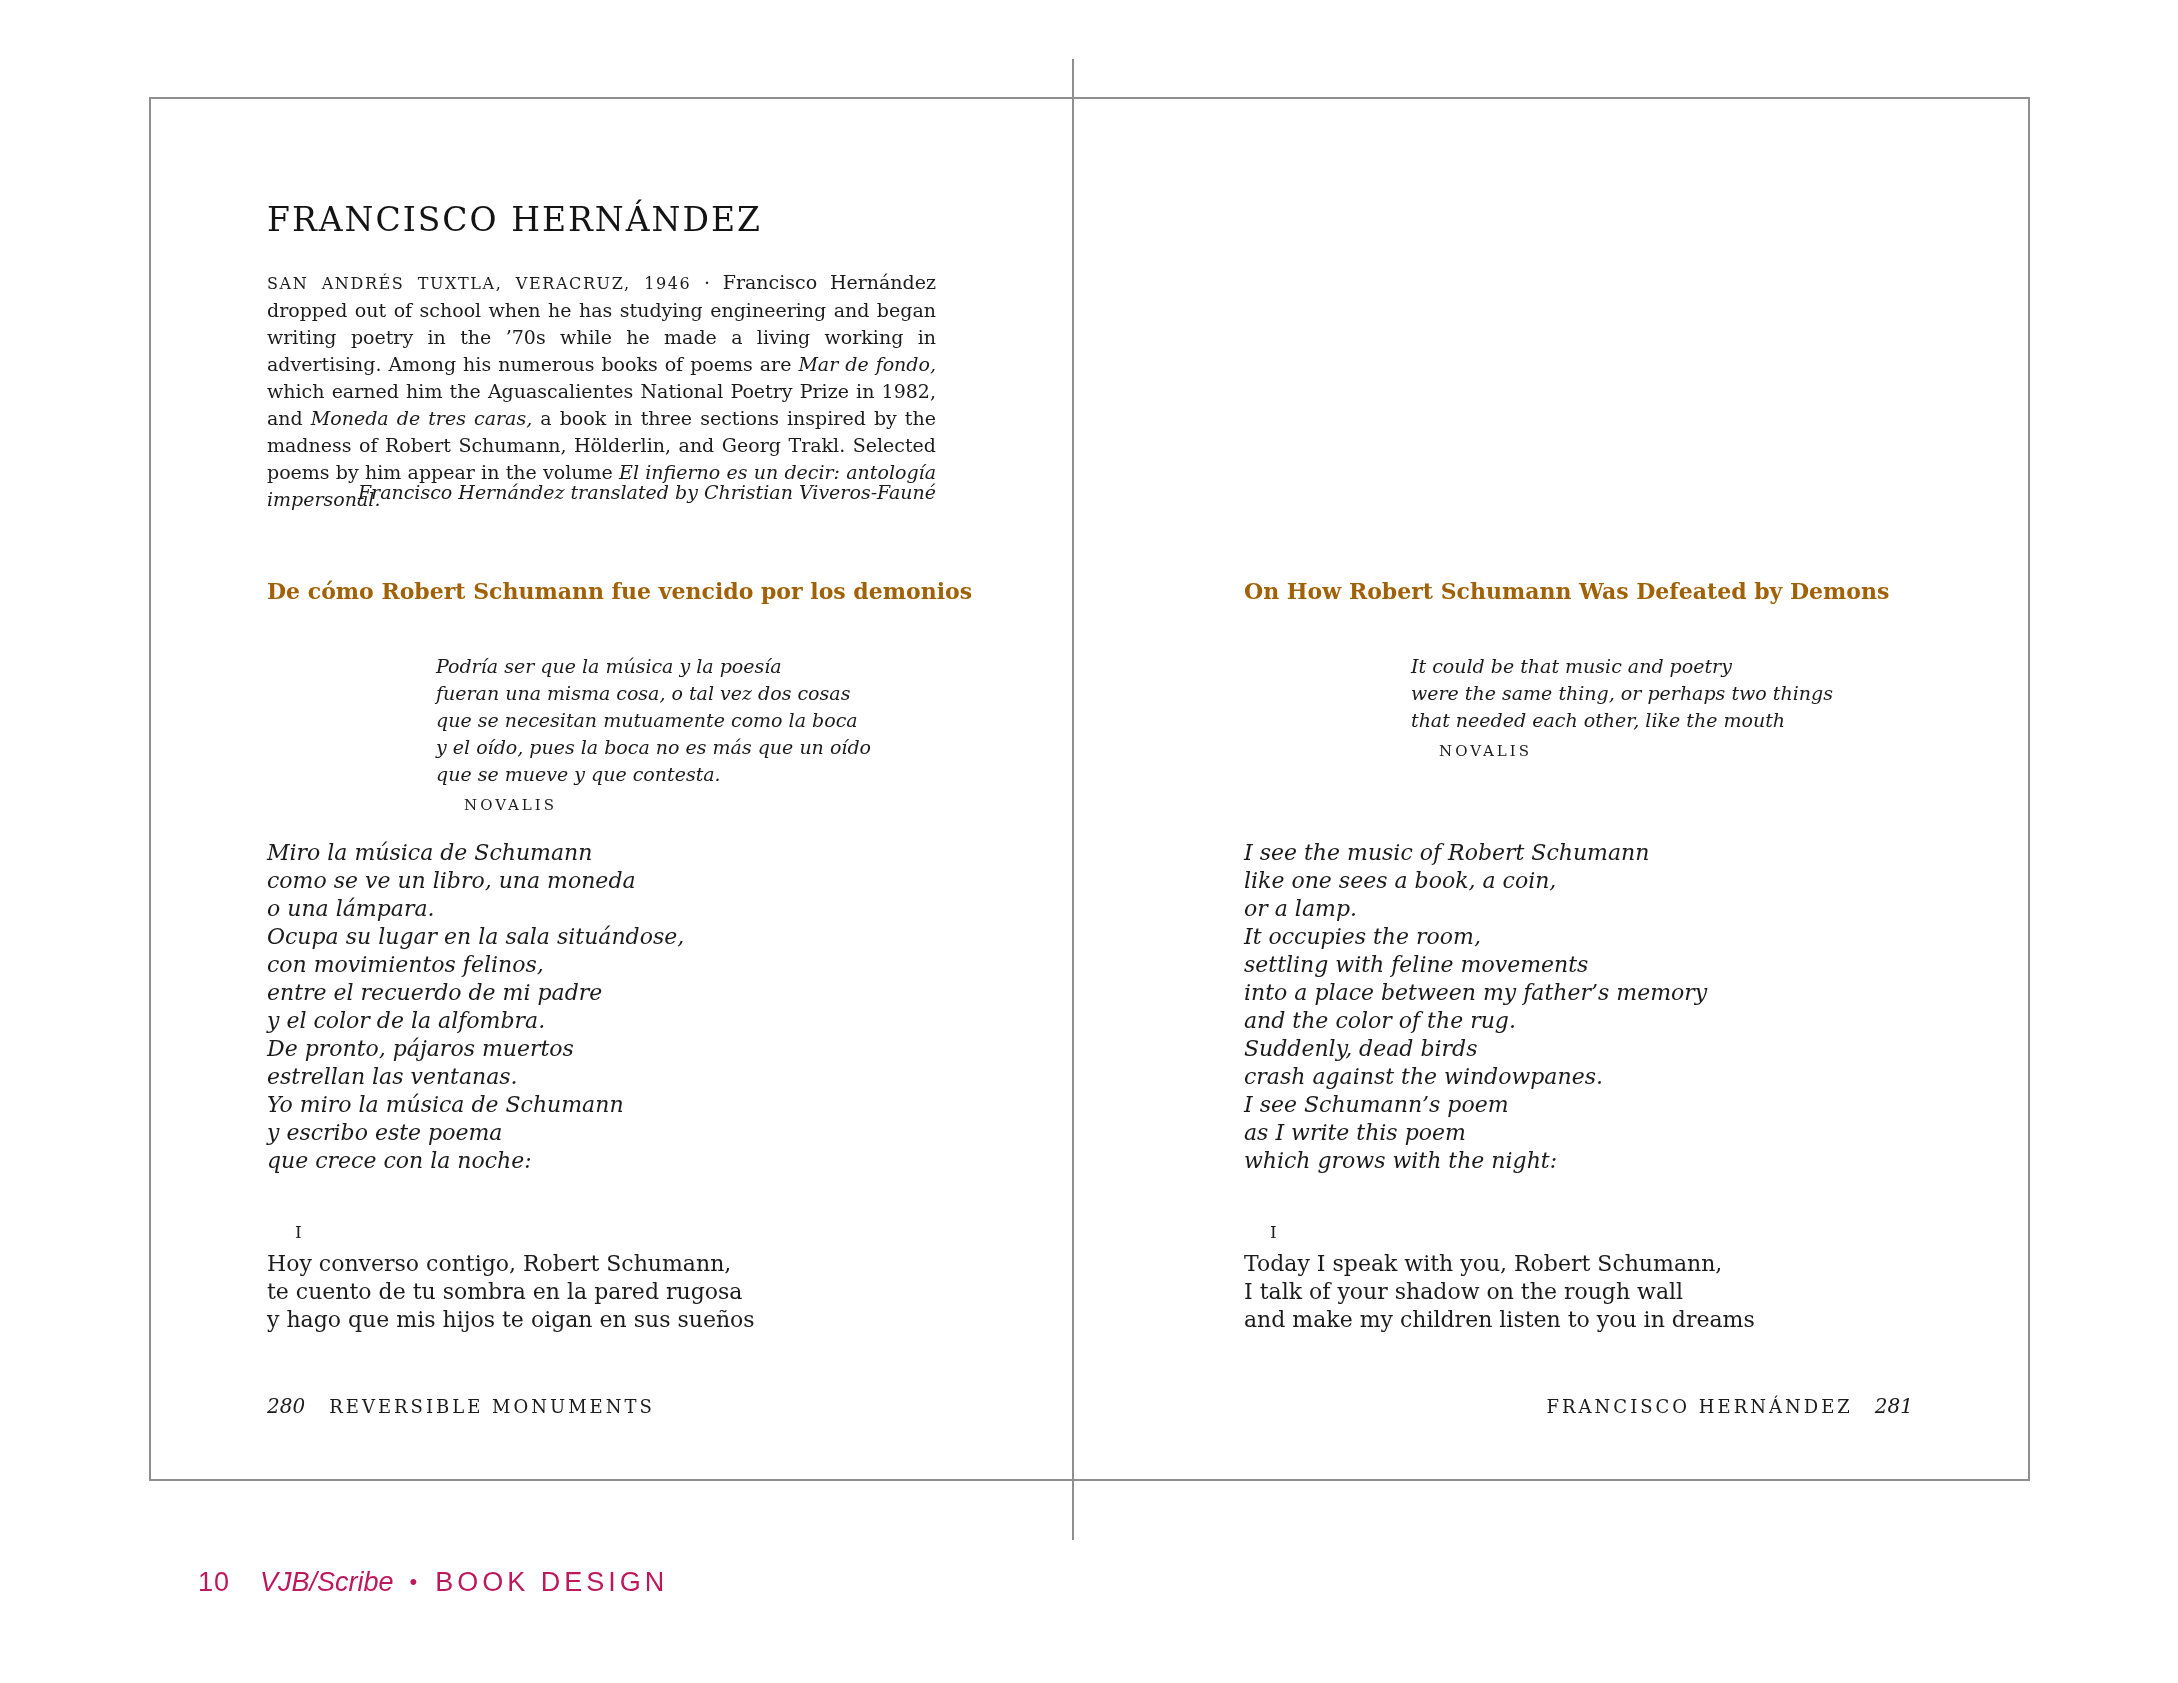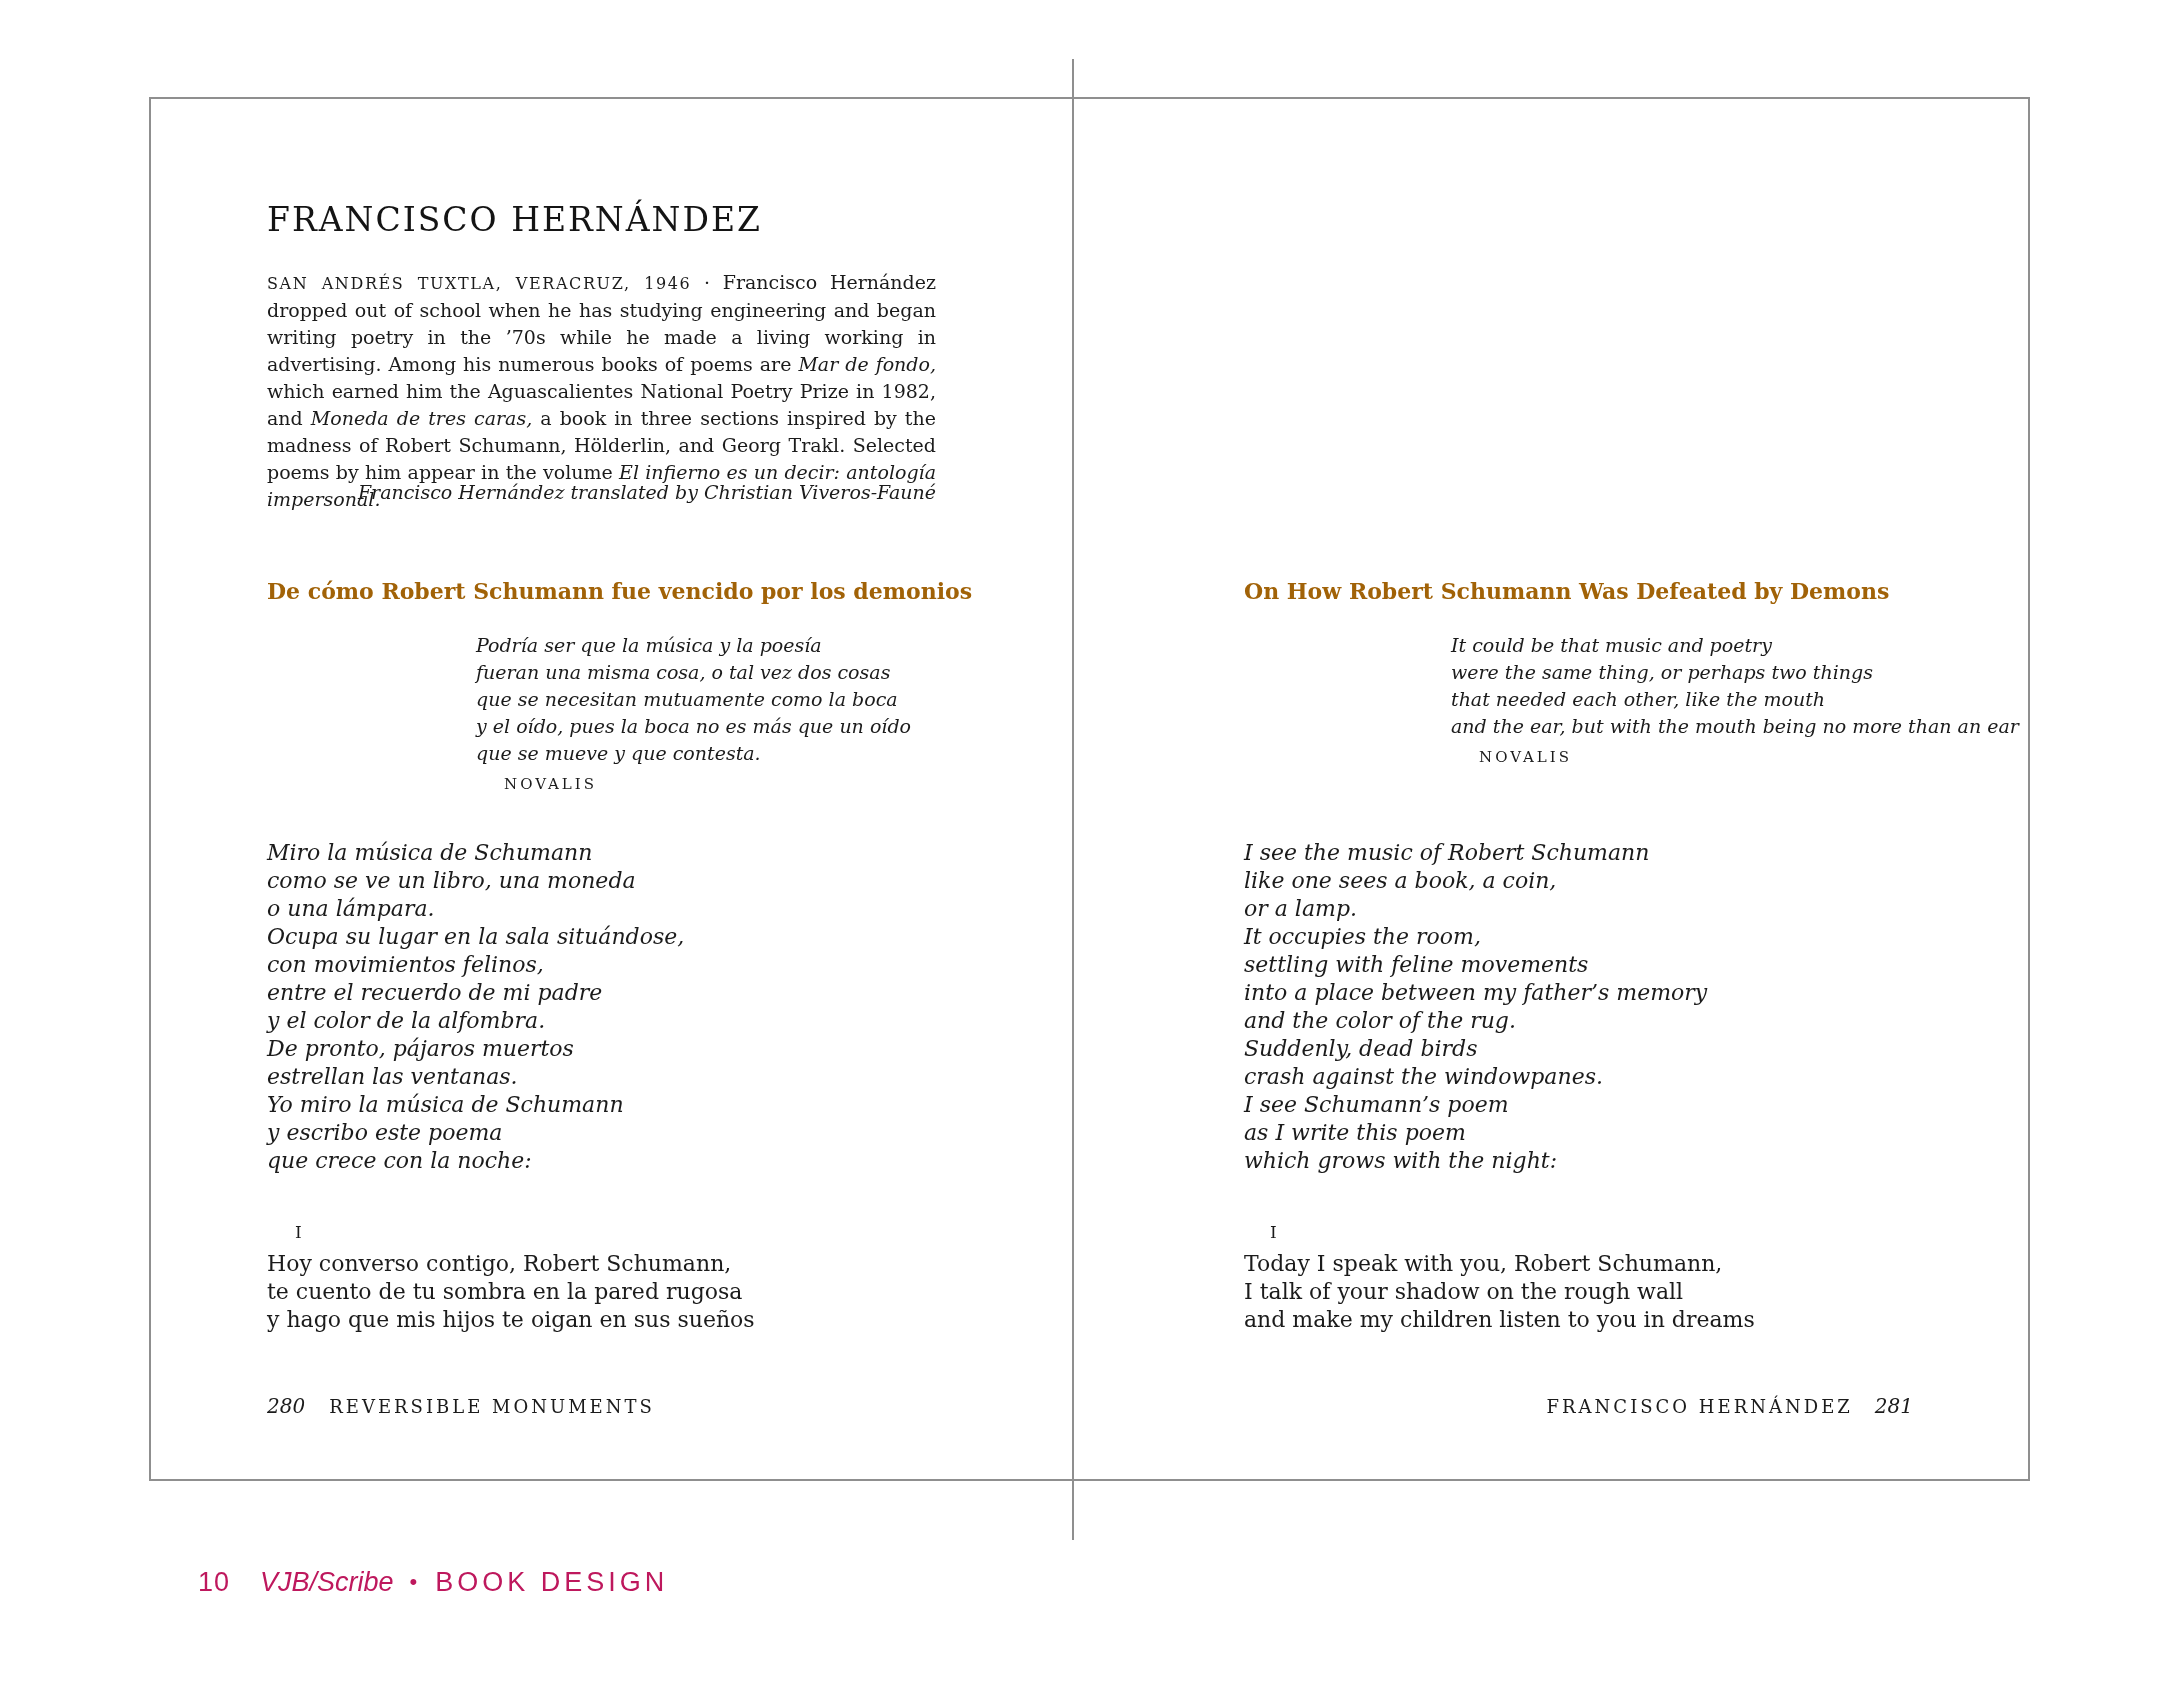--- a/index.html
+++ b/index.html
@@ -36,22 +36,22 @@
     font-style:italic; font-size:19px; text-align:right;
   }
   .poem-title {
     position:absolute; margin:0; top:578px;
     font-size:22px; font-weight:bold; color:#a16207;
   }
   .poem-title.lp { left:267px; }
   .poem-title.rp { left:1244px; }
 
   .epigraph {
-    position:absolute; top:632px; font-style:italic;
-    font-size:19px; line-height:27px; white-space:nowrap;margin-left:40px;
+    position:absolute; top:653px; font-style:italic;
+    font-size:19px; line-height:27px; white-space:nowrap;
   }
   .epigraph.lp { left:436px; }
   .epigraph.rp { left:1411px; }
   .epigraph .attrib {
     font-style:normal; font-size:15px; letter-spacing:3px;
     margin-left:28px; margin-top:4px;
   }
 
   .poem {
     position:absolute; top:839px; font-style:italic;
@@ -145,21 +145,20 @@
   <div class="page-footer lp">
     <span class="folio">280</span><span class="running">REVERSIBLE MONUMENTS</span>
   </div>
 
   <h2 class="poem-title rp">On How Robert Schumann Was Defeated by Demons</h2>
 
   <div class="epigraph rp">
     <div>It could be that music and poetry</div>
     <div>were the same thing, or perhaps two things</div>
     <div>that needed each other, like the mouth</div>
-    <div>and the ear, but with the mouth being no more than an ear</div>
     <div class="attrib">NOVALIS</div>
   </div>
 
   <div class="poem rp">
     <div>I see the music of Robert Schumann</div>
     <div>like one sees a book, a coin,</div>
     <div>or a lamp.</div>
     <div>It occupies the room,</div>
     <div>settling with feline movements</div>
     <div>into a place between my father’s memory</div>

